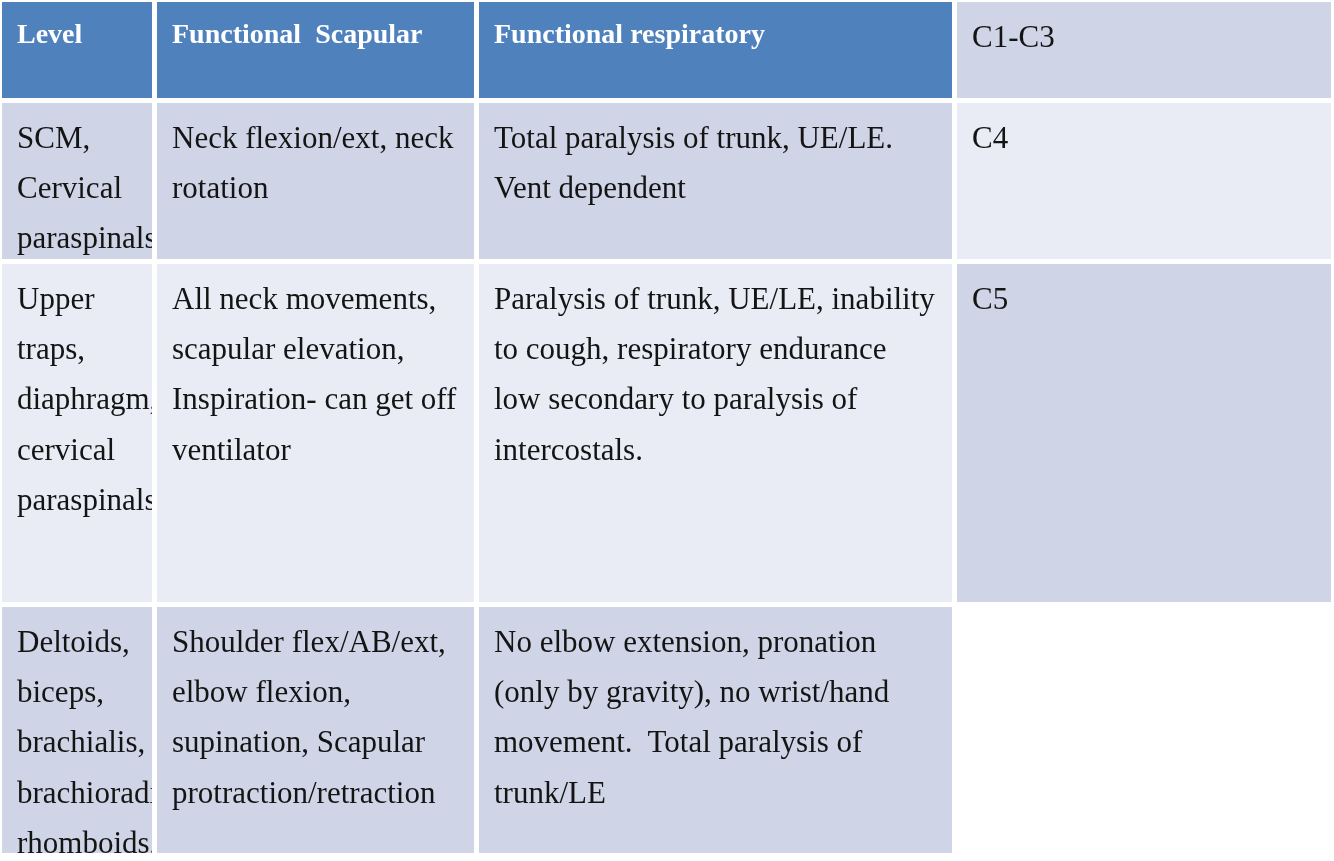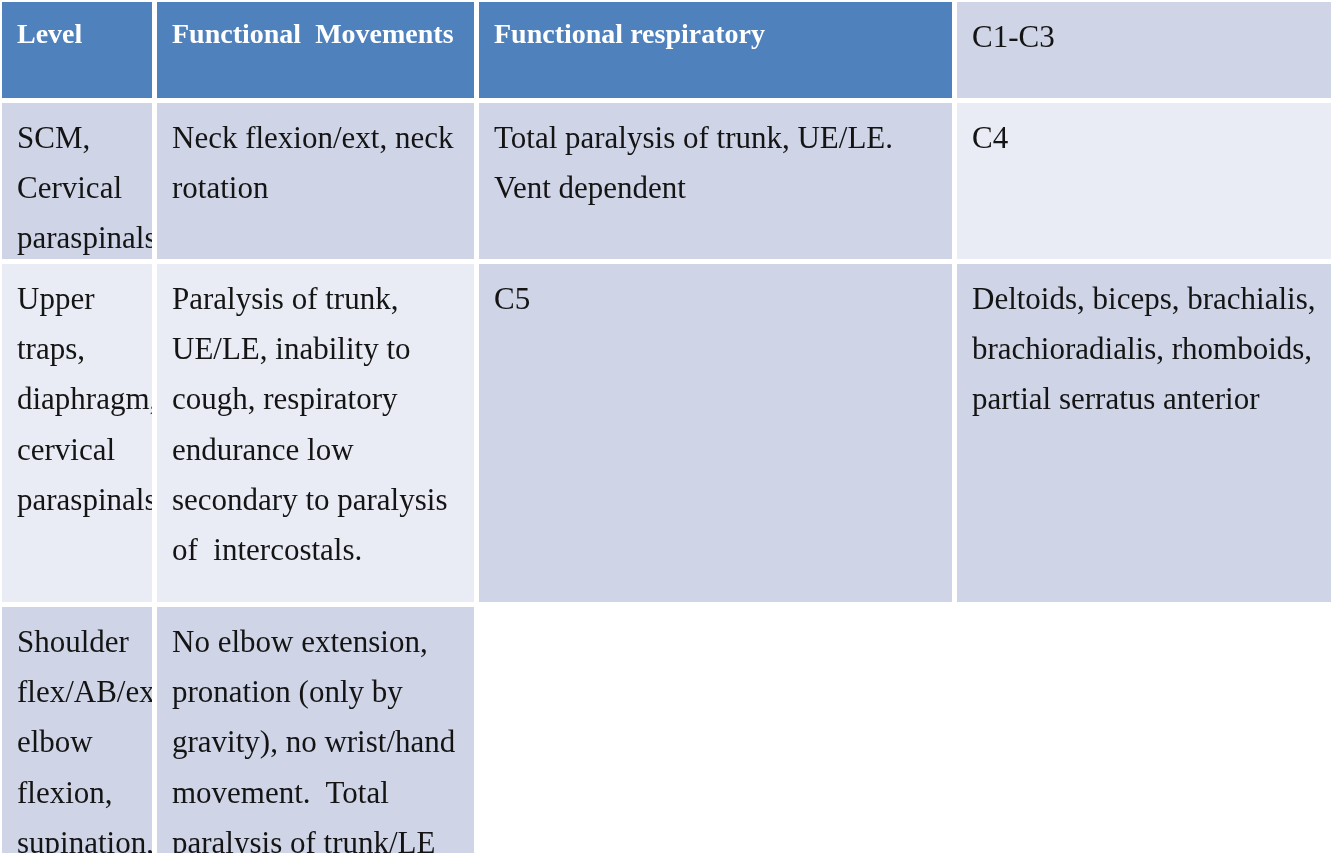--- a/index.html
+++ b/index.html
@@ -38,31 +38,33 @@
   }
   .cell.band-dark  { background: #CFD5E6; }
   .cell.band-light { background: #E9ECF5; }
 </style>
 </head>
 <body>
 
 <div class="slide-table">
 
   <div class="cell header">Level</div>
-  <div class="cell header">Functional  Movements</div>
+  <div class="cell header">Functional  Scapular</div>
   <div class="cell header">Functional respiratory</div>
 
   <div class="cell band-dark">C1-C3</div>
   <div class="cell band-dark">SCM, Cervical paraspinals, neck accessories</div>
   <div class="cell band-dark">Neck flexion/ext, neck rotation</div>
   <div class="cell band-dark">Total paralysis of trunk, UE/LE.
 Vent dependent</div>
 
   <div class="cell band-light">C4</div>
   <div class="cell band-light">Upper traps, diaphragm, cervical paraspinals</div>
+  <div class="cell band-light">All neck movements, scapular elevation,
+Inspiration- can get off ventilator</div>
   <div class="cell band-light">Paralysis of trunk, UE/LE, inability to cough, respiratory endurance low secondary to paralysis of  intercostals.</div>
 
   <div class="cell band-dark">C5</div>
   <div class="cell band-dark">Deltoids, biceps, brachialis, brachioradialis, rhomboids, partial serratus anterior</div>
   <div class="cell band-dark">Shoulder flex/AB/ext, elbow flexion, supination, Scapular protraction/retraction</div>
   <div class="cell band-dark">No elbow extension, pronation (only by gravity), no wrist/hand movement.  Total paralysis of trunk/LE</div>
 
 </div>
 
 </body></html>

